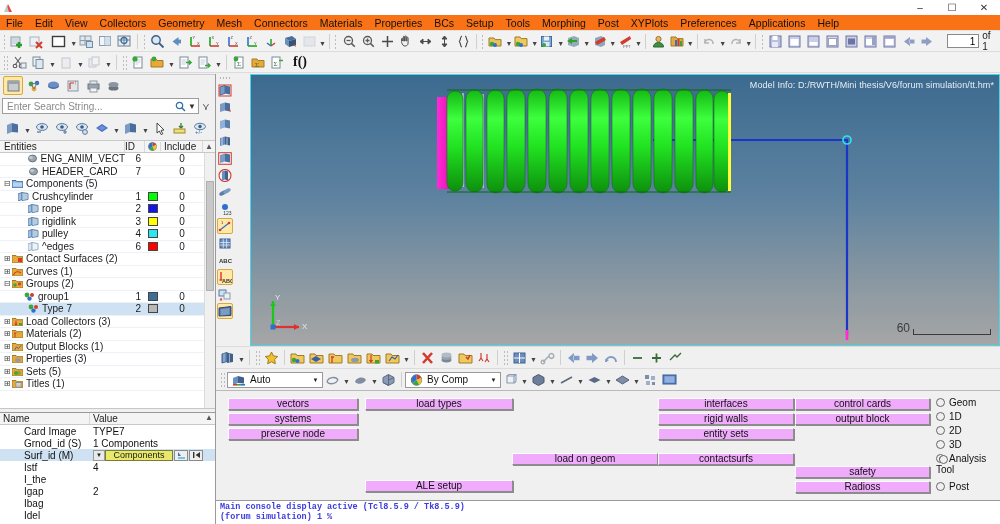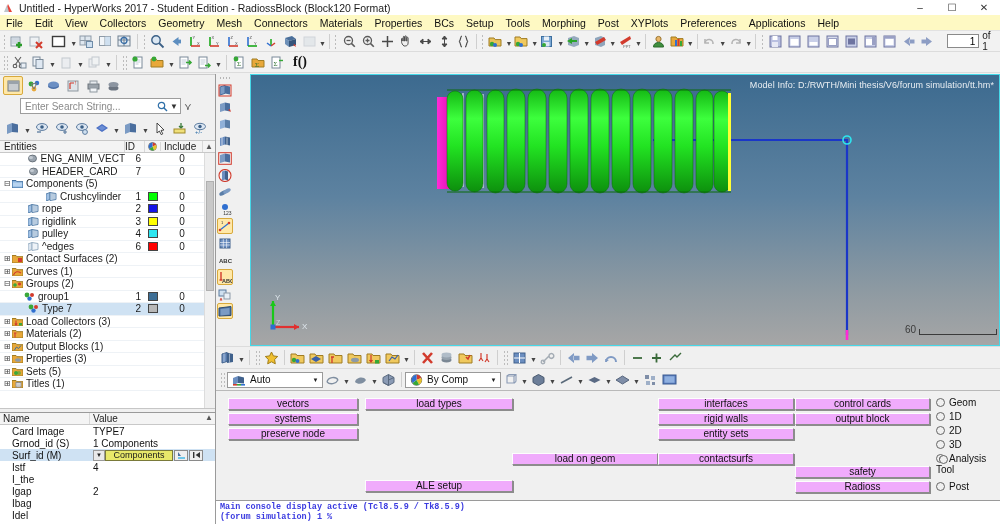--- a/index.html
+++ b/index.html
@@ -23,21 +23,21 @@
     width: 12px; height: 12px; margin-right: 4px; position: relative; flex: 0 0 auto;
   }
   .win-btns { position: absolute; right: 0; top: 0; height: 15px; display: flex; }
   .win-btn {
     width: 32px; height: 15px; display: flex; align-items: center; justify-content: center;
     font-size: 10px; color: #333; background: #fff;
   }
 
   
   .menubar {
-    height: 16px; background: #fef9c3; display: flex; align-items: center;
+    height: 16px; background: #f97316; display: flex; align-items: center;
     font-size: 10.5px; color: #111; border-bottom: 1px solid #e2e2e2;
   }
   .menubar .mi { padding: 0 6px; line-height: 16px; white-space: nowrap; cursor: default; }
 
   
   .toolbar {
     height: 21px; background: #f2f2f2; display: flex; align-items: center;
     border-bottom: 1px solid #dcdcdc; padding-left: 1px;
   }
   .tgrip { width: 5px; height: 15px; margin: 0 2px;
@@ -72,21 +72,21 @@
   .tab.active { background: #ffffff; border: 1px solid #b5b5b5; border-bottom-color: #fff;
                 border-radius: 2px 2px 0 0; }
   .tab .x { margin-left: 5px; font-size: 9px; color: #666; }
 
   .browsertools { height: 22px; display: flex; align-items: center; background: #f0f0f0;
                   border-top: 1px solid #cdcdcd; padding-left: 3px; }
   .bicon { width: 20px; height: 19px; display: flex; align-items: center; justify-content: center;
            border: 1px solid transparent; border-radius: 2px; }
   .bicon.sel { background: #ffe8a8; border-color: #d8a93c; }
 
-  .searchrow { height: 20px; display: flex; align-items: center; padding: 0 20px; }
+  .searchrow { height: 20px; display: flex; align-items: center; padding: 0 2px; }
   .searchbox { flex: 1; height: 16px; border: 1px solid #9d9d9d; background: #fff;
                display: flex; align-items: center; padding-left: 4px; font-size: 10px; color: #8a8a8a; }
   .searchbox .sgrow { flex: 1; }
   .smallbtn { width: 12px; height: 14px; display:flex; align-items:center; justify-content:center;
               font-size: 8px; color: #333; }
   .searchrow .rightglyph { width: 14px; text-align: center; color: #555; font-size: 10px; }
 
   .entitytools { height: 24px; display: flex; align-items: center; padding-left: 3px; gap: 0px;
                  background: #f0f0f0; }
 
@@ -123,21 +123,21 @@
   .propsplit { height: 4px; background: #f0f0f0; border-top: 1px solid #c6c6c6; }
   .proppanel { height: 112px; background: #fff; display: flex; flex-direction: column;
                border-top: 1px solid #9a9a9a; }
   .prophead { height: 12px; display: flex; font-size: 10px; background: #f4f4f4;
               border-bottom: 1px solid #c8c8c8; color: #222; }
   .prophead .pn { width: 90px; padding-left: 3px; border-right: 1px solid #d8d8d8; }
   .prophead .pv { flex: 1; padding-left: 3px; }
   .prophead .ps { width: 12px; text-align:center; color:#555; font-size: 8px; }
   .prow { height: 12px; display: flex; align-items: center; font-size: 10px; color: #111; }
   .prow.sel { background: #cfe2f3; }
-  .prow .pn { width: 90px; padding-left: 12px; white-space: nowrap; overflow: hidden; }
+  .prow .pn { width: 90px; padding-left: 24px; white-space: nowrap; overflow: hidden; }
   .prow .pv { flex: 1; padding-left: 3px; display: flex; align-items: center; }
   .prow .pscroll { width: 12px; }
   .valbtn { background: #e8e86a; border: 1px solid #7a7a3a; color: #1a1a1a; font-size: 9px;
             padding: 0 4px; height: 11px; line-height: 9px; text-align: center; flex: 1; }
   .dd { width: 12px; height: 11px; border: 1px solid #9a9a9a; background: #e9e9e9;
         display: flex; align-items: center; justify-content: center; font-size: 6px; color: #222; }
   .minibtn { width: 14px; height: 11px; border: 1px solid #8a8a8a; background: #eee;
              display:flex; align-items:center; justify-content:center; font-size: 7px; margin-left: 1px;}
 
   
@@ -151,21 +151,21 @@
   .vbtn { width: 16px; height: 16px; margin-bottom: 1px; border: 1px solid transparent;
           display: flex; align-items: center; justify-content: center; border-radius: 2px;}
   .vbtn.sel { background: #ffe8a8; border-color: #d8a93c; }
 
   .viewport { flex: 1; position: relative; overflow: hidden;
     background: linear-gradient(180deg, #3c6a8f 0%, #5d82a0 45%, #8e9aa2 80%, #a6a6a6 100%);
     border: 1px solid #45d8e8; }
   .modelinfo { position: absolute; right: 5px; top: 5px; color: #e9eef2; font-size: 9px;
                letter-spacing: .1px; }
   .triad { position: absolute; left: 16px; bottom: 12px; width: 44px; height: 42px; }
-  .scalebar { position: absolute; right: 2px; bottom: 10px; color: #3b3b3b; font-size: 10px;
+  .scalebar { position: absolute; right: 8px; bottom: 10px; color: #3b3b3b; font-size: 12px;
               display: flex; align-items: flex-end; }
   .scalebar .ticks { width: 78px; height: 6px; border: 1px solid #3b3b3b; border-top: none; margin-left: 3px; }
 
   
   .gfxbar { height: 22px; background: #f0f0f0; display: flex; align-items: center; padding-left: 2px;
             border-top: 1px solid #dcdcdc; }
   .combo { height: 16px; border: 1px solid #9a9a9a; background: #fff; display: flex; align-items: center;
            font-size: 10px; color: #111; padding-left: 2px; }
   .combo .cbtxt { padding: 0 4px; }
   .combo .cbarrow { width: 13px; height: 14px; display: flex; align-items: center; justify-content: center;
@@ -199,21 +199,20 @@
 
 <div id="app">
 
   <div class="titlebar">
     <span class="appicon">
       <svg width="12" height="12" viewBox="0 0 12 12">
         <path d="M2 10 L5 2 L7 6 L9 10 Z" fill="#e8443a"></path>
         <path d="M1 10 L4 3 L6 10 Z" fill="#bfc6cc"></path>
       </svg>
     </span>
-    <span>Untitled - HyperWorks 2017 - Student Edition - RadiossBlock (Block120 Format)</span>
     <div class="win-btns">
       <div class="win-btn">–</div>
       <div class="win-btn">☐</div>
       <div class="win-btn close">✕</div>
     </div>
   </div>
 
   <div class="menubar" id="menubar">
       <div class="mi">File</div>
       <div class="mi">Edit</div>
@@ -819,21 +818,21 @@
                   </svg>
                 </span>
                 <span>Components (5)</span>
               </div>
               <div class="idc"></div>
               <div class="swatch"></div>
               <div class="inc"></div>
               <div class="pad"></div>
             </div>
             <div class="trow">
-              <div class="lbl" style="padding-left: 36px;">
+              <div class="lbl" style="padding-left: 8px;">
                 <span class="exp"></span>
                 <span class="fldr">
                   <svg width="11" height="9" viewBox="0 0 11 9">
                     <path d="M0 2l4-1.5v7L0 9z" fill="#9fc0e4" stroke="#5d84ad"></path>
                     <path d="M4 .5l6 1v6l-6 1z" fill="#d5e2f0" stroke="#5d84ad"></path>
                     <path d="M6 1v6M8 1.2v6" stroke="#5d84ad" stroke-width=".5"></path>
                   </svg>
                 </span>
                 <span>Crushcylinder</span>
               </div>

